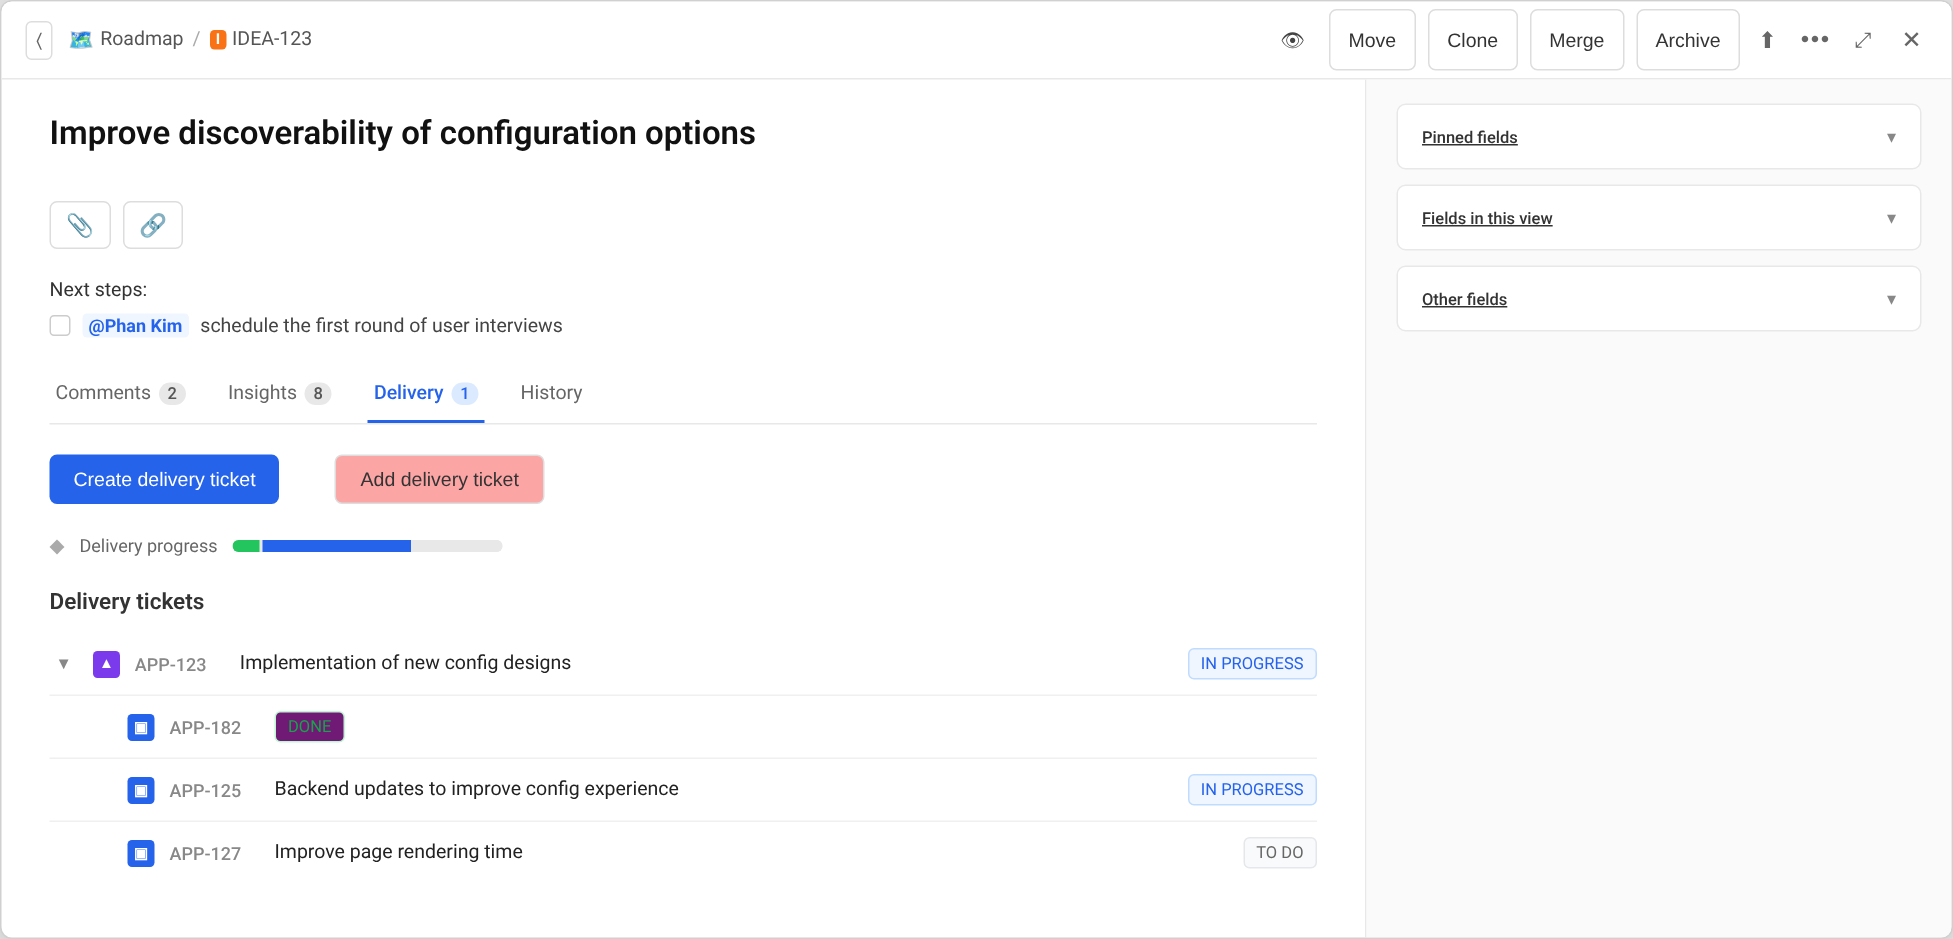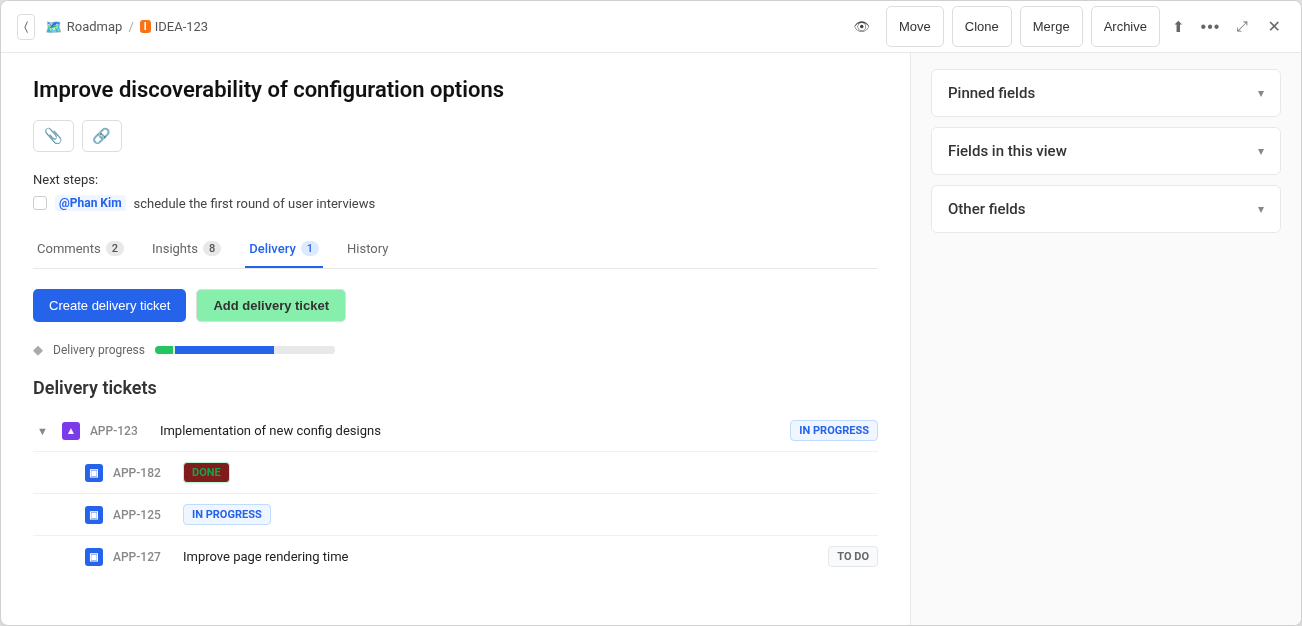--- a/index.html
+++ b/index.html
@@ -10,59 +10,59 @@
     .breadcrumb-roadmap { display: flex; align-items: center; gap: 4px; color: #555; cursor: pointer; }
     .breadcrumb-sep { color: #aaa; }
     .breadcrumb-id { display: flex; align-items: center; gap: 4px; color: #555; }
     .idea-badge { background: #f97316; color: #fff; font-size: 10px; font-weight: 700; border-radius: 3px; padding: 1px 4px; }
     .title-actions { display: flex; align-items: center; gap: 8px; }
     .btn-icon { background: none; border: none; cursor: pointer; padding: 4px 8px; border-radius: 4px; font-size: 13px; color: #444; display: flex; align-items: center; gap: 4px; }
     .btn-action { background: none; border: 1px solid #ddd; border-radius: 5px; cursor: pointer; padding: 12px 12px; font-size: 13px; color: #333; }
     .main-content { display: flex; flex: 1; overflow: hidden; }
     .left-panel { flex: 1; padding: 24px 32px; overflow-y: auto; border-right: 1px solid #e8e8e8; }
     .right-panel { width: 390px; padding: 16px 20px; overflow-y: auto; background: #fafafa; flex-shrink: 0; }
-    .page-title { font-size: 22px; font-weight: 600; color: #111; margin-bottom: 18px; }
+    .page-title { font-size: 22px; font-weight: 600; color: #111; margin-bottom: 32px; }
     .toolbar { display: flex; gap: 8px; margin-bottom: 20px; }
     .tool-btn { background: #fff; border: 1px solid #ddd; border-radius: 5px; padding: 6px 10px; cursor: pointer; font-size: 15px; color: #666; }
     .next-steps { margin-bottom: 20px; }
     .next-steps-label { font-size: 13px; font-weight: 400; color: #333; margin-bottom: 8px; }
     .task-item { display: flex; align-items: center; gap: 8px; font-size: 13px; color: #444; }
     .task-checkbox { width: 14px; height: 14px; border: 1px solid #ccc; border-radius: 3px; flex-shrink: 0; }
     .mention { background: #eff6ff; color: #2563eb; border-radius: 3px; padding: 1px 4px; font-size: 12px; font-weight: 700; }
     .tabs { display: flex; align-items: center; gap: 0; border-bottom: 1px solid #e8e8e8; margin-bottom: 20px; }
     .tab { padding: 10px 4px; margin-right: 20px; font-size: 13px; color: #666; cursor: pointer; border-bottom: 2px solid transparent; display: flex; align-items: center; gap: 5px; }
     .tab.active { color: #2563eb; border-bottom-color: #2563eb; font-weight: 500; }
     .badge { background: #e8e8e8; color: #555; border-radius: 10px; font-size: 11px; padding: 1px 6px; font-weight: 500; }
     .tab.active .badge { background: #dbeafe; color: #2563eb; }
-    .actions-row { display: flex; gap: 10px; margin-bottom: 20px; }
+    .actions-row { display: flex; margin-bottom: 20px; }
     .btn-primary { background: #2563eb; color: #fff; border: none; border-radius: 5px; padding: 8px 16px; font-size: 13px; font-weight: 500; cursor: pointer; }
-    .btn-secondary { background: #86efac; color: #333; border: 1px solid #ddd; border-radius: 5px; padding: 8px 16px; font-size: 13px; font-weight: 700; cursor: pointer; }
+    .btn-secondary { background: #fca5a5; color: #333; border: 1px solid #ddd; border-radius: 5px; padding: 8px 16px; font-size: 13px; font-weight: 400; cursor: pointer; margin-left: 37px; }
     .delivery-progress { display: flex; align-items: center; gap: 10px; margin-bottom: 20px; font-size: 12px; color: #666; }
     .diamond-icon { color: #aaa; font-size: 13px; }
     .progress-bar-container { display: flex; gap: 2px; align-items: center; width: 180px; height: 8px; border-radius: 4px; overflow: hidden; background: #e8e8e8; }
     .progress-bar-done { background: #22c55e; height: 100%; width: 10%; }
     .progress-bar-inprogress { background: #2563eb; height: 100%; width: 55%; }
     .progress-bar-remaining { background: #e8e8e8; height: 100%; flex: 1; }
     .delivery-tickets-section { margin-top: 4px; }
-    .section-title { font-size: 18px; font-weight: 600; color: #333; margin-bottom: 12px; }
+    .section-title { font-size: 15px; font-weight: 600; color: #333; margin-bottom: 12px; }
     .ticket-row { display: flex; align-items: center; gap: 10px; padding: 10px 0; border-bottom: 1px solid #f0f0f0; }
     .ticket-row:last-child { border-bottom: none; }
     .chevron-btn { background: none; border: none; cursor: pointer; color: #888; font-size: 11px; padding: 0 4px; }
     .ticket-icon { width: 18px; height: 18px; border-radius: 3px; background: #2563eb; display: flex; align-items: center; justify-content: center; color: #fff; font-size: 10px; font-weight: 700; flex-shrink: 0; }
     .ticket-icon-story { background: #7c3aed; }
     .ticket-id { font-size: 12px; color: #888; font-weight: 500; min-width: 60px; }
     .ticket-title { font-size: 13px; color: #222; flex: 1; }
-    .status-badge { font-size: 11px; font-weight: 700; border-radius: 4px; padding: 3px 8px; border: 1px solid; }
+    .status-badge { font-size: 11px; font-weight: 400; border-radius: 4px; padding: 3px 8px; border: 1px solid; }
     .status-inprogress { color: #2563eb; border-color: #bfdbfe; background: #eff6ff; }
-    .status-done { color: #16a34a; border-color: #bbf7d0; background: #7f1d1d; }
+    .status-done { color: #16a34a; border-color: #bbf7d0; background: #701a75; }
     .status-todo { color: #666; border-color: #e5e7eb; background: #f9fafb; }
     .child-ticket { padding-left: 52px; }
     .right-panel-section { background: #fff; border: 1px solid #e8e8e8; border-radius: 6px; margin-bottom: 10px; }
     .rp-header { display: flex; align-items: center; justify-content: space-between; padding: 14px 16px; cursor: pointer; }
-    .rp-label { font-size: 15px; font-weight: 500; color: #333; }
+    .rp-label { font-size: 11px; font-weight: 500; color: #333; text-decoration: underline; }
     .chevron-down { color: #888; font-size: 12px; }
     .sidebar-toggle { background: none; border: 1px solid #ddd; border-radius: 4px; padding: 4px 6px; cursor: pointer; font-size: 13px; color: #666; }
     .map-icon { font-size: 14px; }
     .more-btn { background: none; border: none; cursor: pointer; color: #666; font-size: 16px; letter-spacing: 1px; padding: 4px; }
     .expand-btn { background: none; border: none; cursor: pointer; color: #666; font-size: 14px; padding: 4px; }
     .close-btn { background: none; border: none; cursor: pointer; color: #666; font-size: 16px; padding: 4px; margin-left: 4px; }
     .share-btn { background: none; border: none; cursor: pointer; color: #666; font-size: 15px; padding: 4px; }
   </style>
 </head>
 <body>
@@ -162,20 +162,21 @@
 
         <div class="ticket-row child-ticket">
           <div class="ticket-icon">▣</div>
           <span class="ticket-id">APP-182</span>
           <span class="status-badge status-done">DONE</span>
         </div>
 
         <div class="ticket-row child-ticket">
           <div class="ticket-icon">▣</div>
           <span class="ticket-id">APP-125</span>
+          <span class="ticket-title">Backend updates to improve config experience</span>
           <span class="status-badge status-inprogress">IN PROGRESS</span>
         </div>
 
         <div class="ticket-row child-ticket">
           <div class="ticket-icon">▣</div>
           <span class="ticket-id">APP-127</span>
           <span class="ticket-title">Improve page rendering time</span>
           <span class="status-badge status-todo">TO DO</span>
         </div>
       </div>

